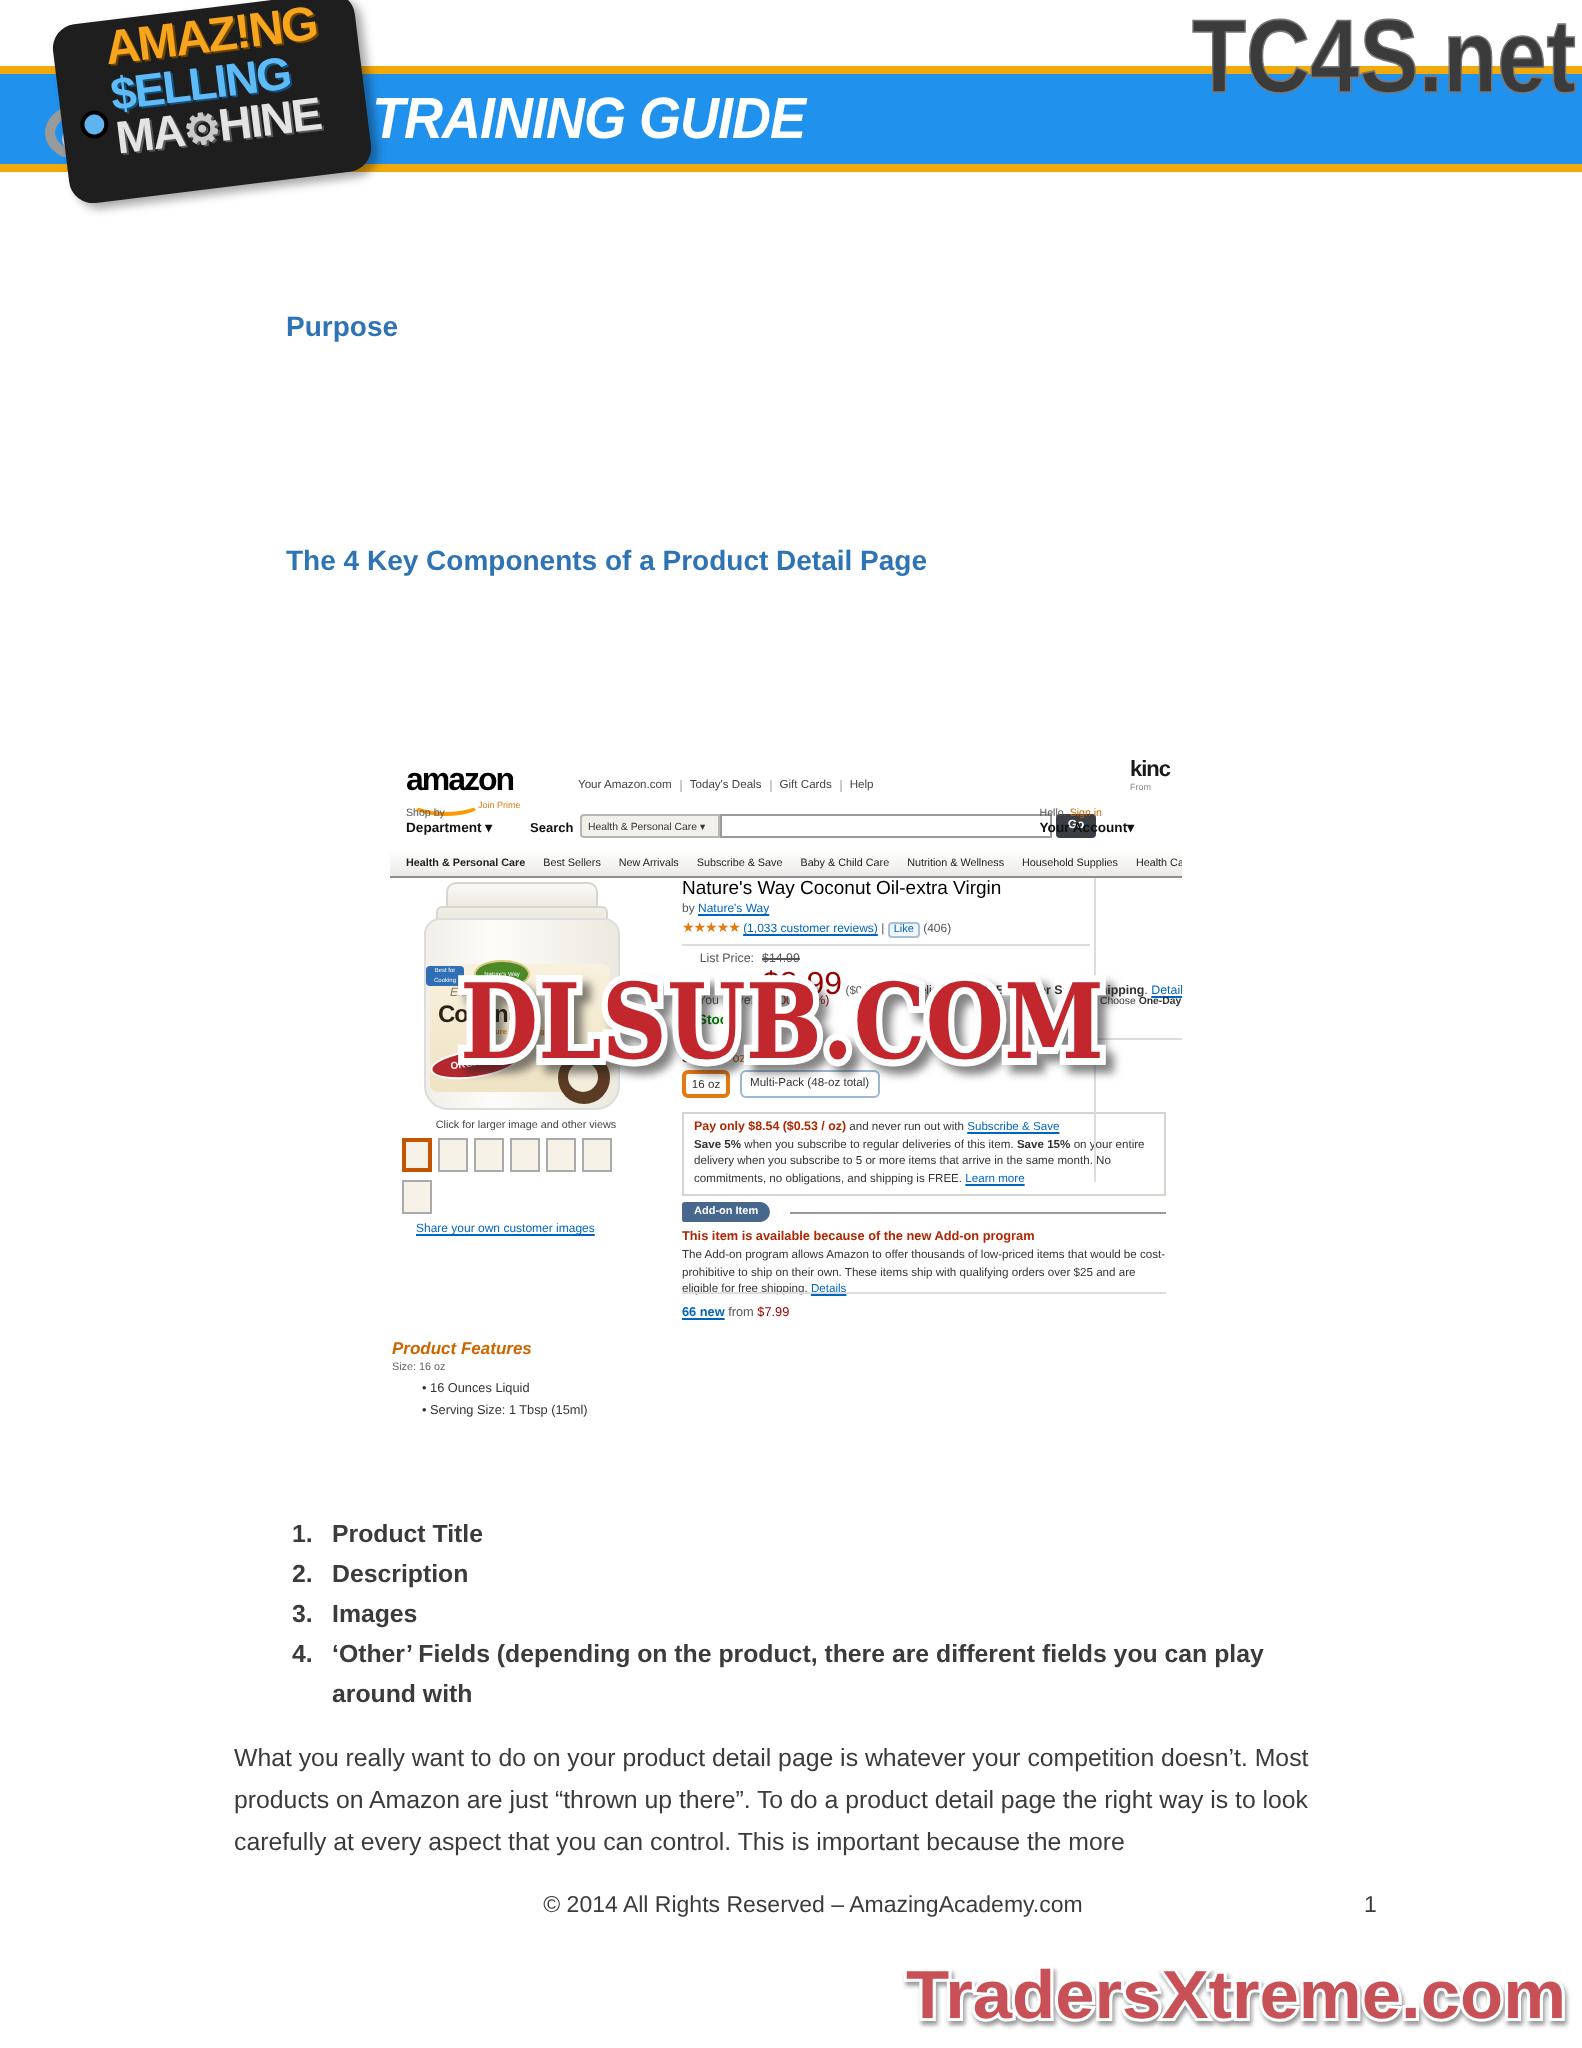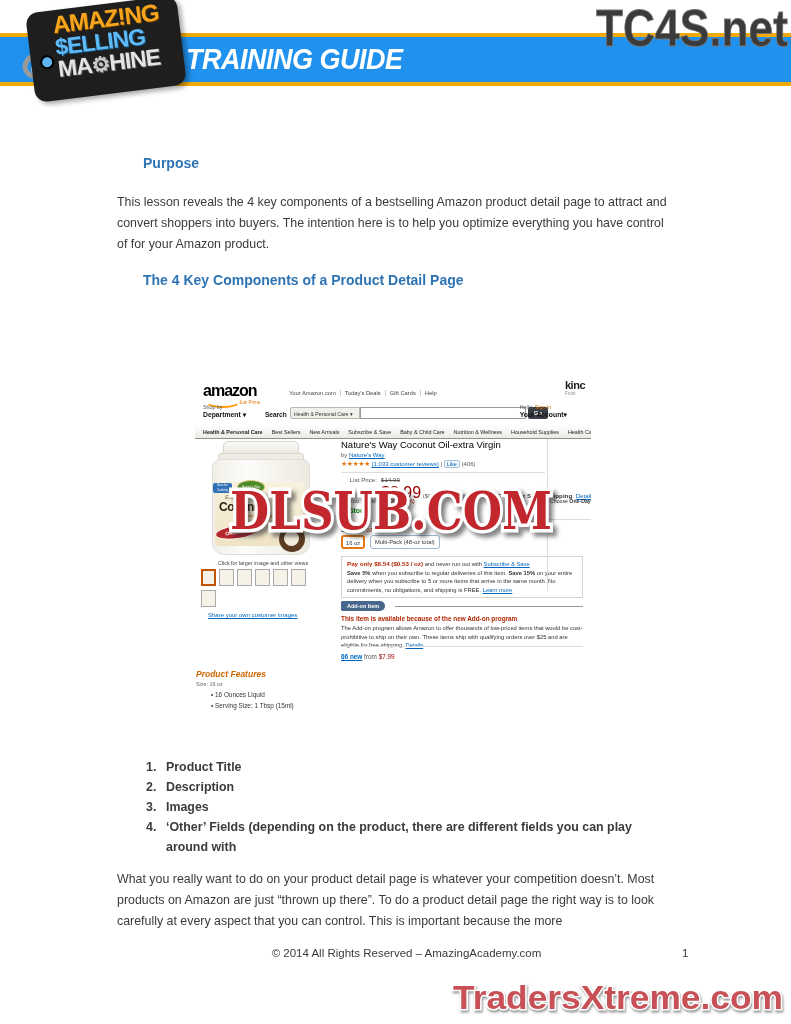--- a/index.html
+++ b/index.html
@@ -153,21 +153,20 @@
     <div class="tl tl1">AMAZ!NG</div>
     <div class="tl tl2">$ELLING</div>
     <div class="tl tl3"><span>MA</span><span class="gear">⚙</span><span>HINE</span></div>
   </div>
 
   <svg class="wm-tc4s" width="200" height="60" viewBox="0 0 200 60">
     <text x="197" y="46" text-anchor="end" font-family="Liberation Sans, sans-serif" font-weight="bold" font-size="52" fill="#3b3b3b" stroke="#777" stroke-width="0.8" textLength="192" lengthAdjust="spacingAndGlyphs">TC4S.net</text>
   </svg>
 
   <div class="doc-h2" style="top:155px">Purpose</div>
-  <div class="para" style="top:192px">This lesson reveals the 4 key components of a bestselling Amazon product detail page to attract and convert shoppers into buyers.  The intention here is to help you optimize everything you have control of for your Amazon product.</div>
   <div class="doc-h2" style="top:272px">The 4 Key Components of a Product Detail Page</div>
 
   <div class="az">
     <div class="az-logo">amazon</div>
     <div class="az-swoosh"></div>
     <div class="az-joinprime">Join Prime</div>
     <div class="az-toplinks">
       <span>Your Amazon.com</span><span>Today's Deals</span><span>Gift Cards</span><span>Help</span>
     </div>
     <div class="az-kindle">

